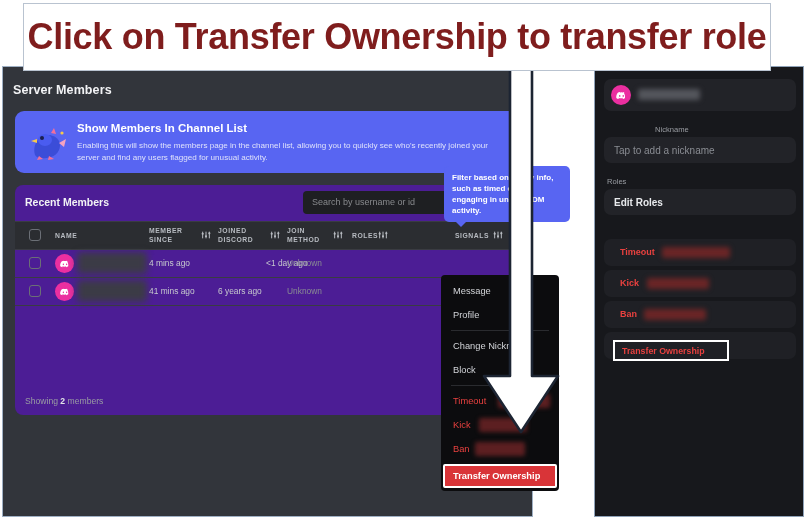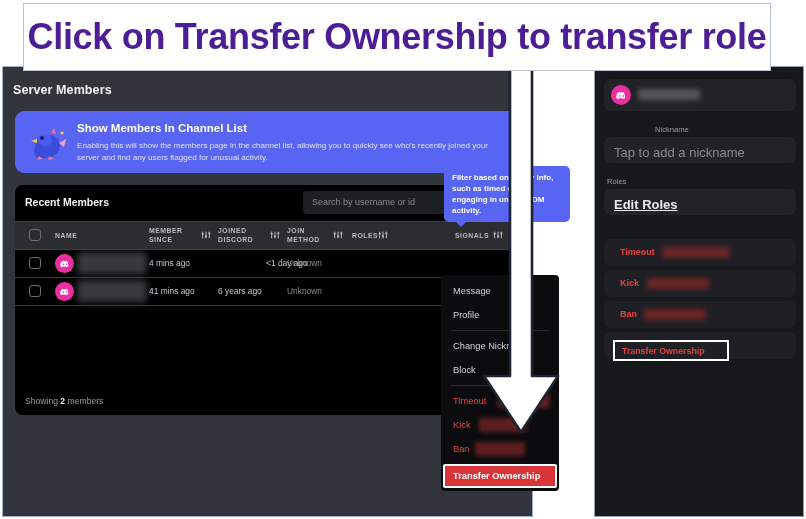--- a/index.html
+++ b/index.html
@@ -40,21 +40,21 @@
   }
   .toggle .knob{
     position:absolute;left:1.5px;top:1.5px;width:12px;height:12px;border-radius:50%;
     background:#ffffff;display:flex;align-items:center;justify-content:center;
     color:#80848e;font-size:8px;font-weight:bold;line-height:1;
   }
 
   
   .members-card{
     position:absolute;left:12px;top:118px;width:557px;height:230px;
-    background:#000000;border-radius:8px;box-sizing:border-box;overflow:hidden;
+    background:#4c1d95;border-radius:8px;box-sizing:border-box;overflow:hidden;
   }
   .members-head{
     position:relative;height:36px;
   }
   .members-head .label{
     position:absolute;left:10px;top:11px;color:#f2f3f5;font-size:10.5px;font-weight:bold;
   }
   .search-box{
     position:absolute;left:288px;top:6px;width:240px;height:23px;
     background:#1e1f22;border-radius:4px;
@@ -143,21 +143,21 @@
     background:#eb2fa0;display:flex;align-items:center;justify-content:center;
   }
   .rp-user .blur-name{
     position:absolute;left:34px;top:10px;width:62px;height:11px;border-radius:2px;
     background:#54565c;filter:blur(2.6px);
   }
   .rp-lbl{position:absolute;left:12px;color:#9a9da3;font-size:7.6px;}
   .rp-field{
     position:absolute;left:9px;width:192px;height:26px;background:#222328;border-radius:7px;
   }
-  .rp-field .t{position:absolute;left:10px;top:8px;font-size:13px;}
+  .rp-field .t{position:absolute;left:10px;top:8px;font-size:10px;}
   .rp-act{
     position:absolute;left:9px;width:192px;height:27px;background:#1f2025;border-radius:7px;
   }
   .rp-act .t{position:absolute;left:16px;top:8px;font-size:9px;color:#e8413f;font-weight:bold;}
   .rp-act .redblur{
     position:absolute;top:8px;height:11px;border-radius:2px;background:#6a2526;filter:blur(2.4px);
   }
   #rp-highlight{
     position:absolute;left:18px;top:339px;width:116px;height:21px;
     border:2.2px solid #ffffff;box-sizing:border-box;
@@ -168,21 +168,21 @@
   
   #arrow{position:absolute;left:466px;top:58px;width:110px;height:400px;z-index:40;pointer-events:none;}
 
   
   #caption{
     position:absolute;left:23px;top:3px;width:748px;height:68px;
     background:#ffffff;border:1.5px solid #b9c3d0;box-sizing:border-box;
     display:flex;align-items:center;justify-content:center;z-index:50;
   }
   #caption span{
-    color:#4c1d95;font-size:36px;font-weight:bold;letter-spacing:-.3px;white-space:nowrap;
+    color:#7f1d1d;font-size:36px;font-weight:bold;letter-spacing:-.3px;white-space:nowrap;
   }
 </style>
 </head>
 <body>
 
 <div id="root">
 
   <div id="left-panel" class="panel">
 
     <div class="page-title">Server Members</div>
@@ -328,21 +328,21 @@
       <div class="blur-name"></div>
     </div>
 
     <div class="rp-lbl" style="top:58px;padding-left:48px;">Nickname</div>
     <div class="rp-field" style="top:70px;">
       <div class="t" style="color:#8a8d93;">Tap to add a nickname</div>
     </div>
 
     <div class="rp-lbl" style="top:110px;">Roles</div>
     <div class="rp-field" style="top:122px;">
-      <div class="t" style="color:#e8eaed;font-weight:bold;text-decoration:underline;">Edit Roles</div>
+      <div class="t" style="color:#e8eaed;font-weight:bold;">Edit Roles</div>
     </div>
 
     <div class="rp-act" style="top:172px;">
       <div class="t">Timeout</div>
       <div class="redblur" style="left:58px;width:68px;"></div>
     </div>
     <div class="rp-act" style="top:203px;">
       <div class="t">Kick</div>
       <div class="redblur" style="left:43px;width:62px;"></div>
     </div>

